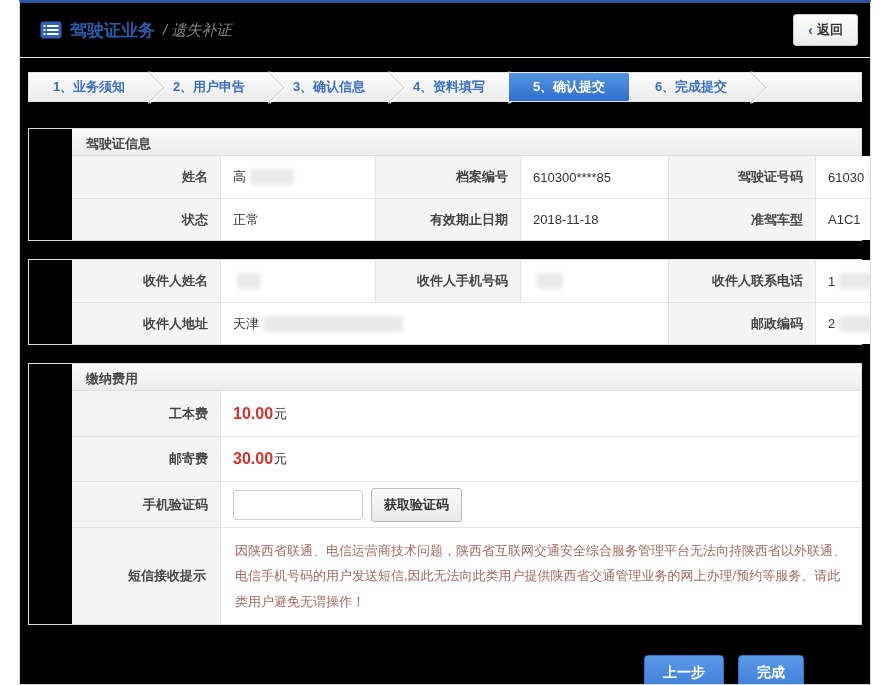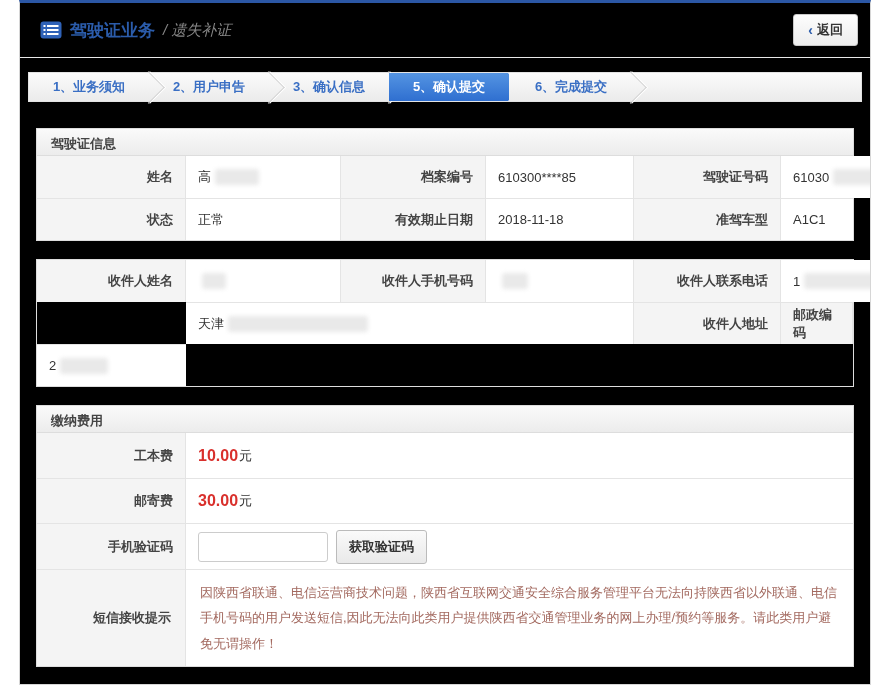--- a/index.html
+++ b/index.html
@@ -44,21 +44,21 @@
   }
   .step.active {
     background:linear-gradient(#5494e2,#2f6fd0); color:#fff;
     clip-path:polygon(0 0, calc(100% - 1px) 0, calc(100% + 12px) 50%, calc(100% - 1px) 100%, 0 100%);
     z-index:3; margin-right:2px;
   }
   .step.active::after { display:none; }
   .steps-filler { flex:1; }
 
   
-  .section { margin:0 16px; border:1px solid #ddd; }
+  .section { margin:0 8px; border:1px solid #ddd;padding-left:43px; }
   .section.m-top-lg { margin-top:26px; }
   .section.m-top { margin-top:18px; }
   .section-header {
     background:linear-gradient(#fafafa,#ececec); border-bottom:1px solid #ddd;
     padding:6px 14px; font-size:13px; font-weight:bold; color:#444; height:27px;
   }
   .grid { display:grid; }
   .grid-6 { grid-template-columns:149px 155px 145px 148px 147px 1fr; }
   .cell {
     min-height:42px; display:flex; align-items:center; font-size:13px;
@@ -123,20 +123,21 @@
     <button class="back-btn">
       <span class="chev">‹</span>
       <span>返回</span>
     </button>
   </div>
 
   <div class="steps">
     <div class="step">1、业务须知</div>
     <div class="step">2、用户申告</div>
     <div class="step">3、确认信息</div>
+    <div class="step">4、资料填写</div>
     <div class="step active">5、确认提交</div>
     <div class="step">6、完成提交</div>
     <div class="steps-filler"></div>
   </div>
 
   <div class="section m-top-lg">
     <div class="section-header">驾驶证信息</div>
     <div class="grid grid-6 row1">
       <div class="cell label">姓名</div>
       <div class="cell value">
@@ -173,25 +174,25 @@
         <span></span>
           <span class="redact" style="width:26px"></span>
       </div>
       <div class="cell label">收件人联系电话</div>
       <div class="cell value last">
         <span>1</span>
           <span class="redact" style="width:78px"></span>
       </div>
     </div>
     <div class="grid grid-6">
+      <div class="cell label">收件人地址</div>
       <div class="cell value span3">
         <span>天津</span>
           <span class="redact" style="width:140px"></span>
       </div>
-      <div class="cell label">收件人地址</div>
       <div class="cell label">邮政编码</div>
       <div class="cell value last">
         <span>2</span>
           <span class="redact" style="width:48px"></span>
       </div>
     </div>
   </div>
 
   <div class="section m-top">
     <div class="section-header">缴纳费用</div>

